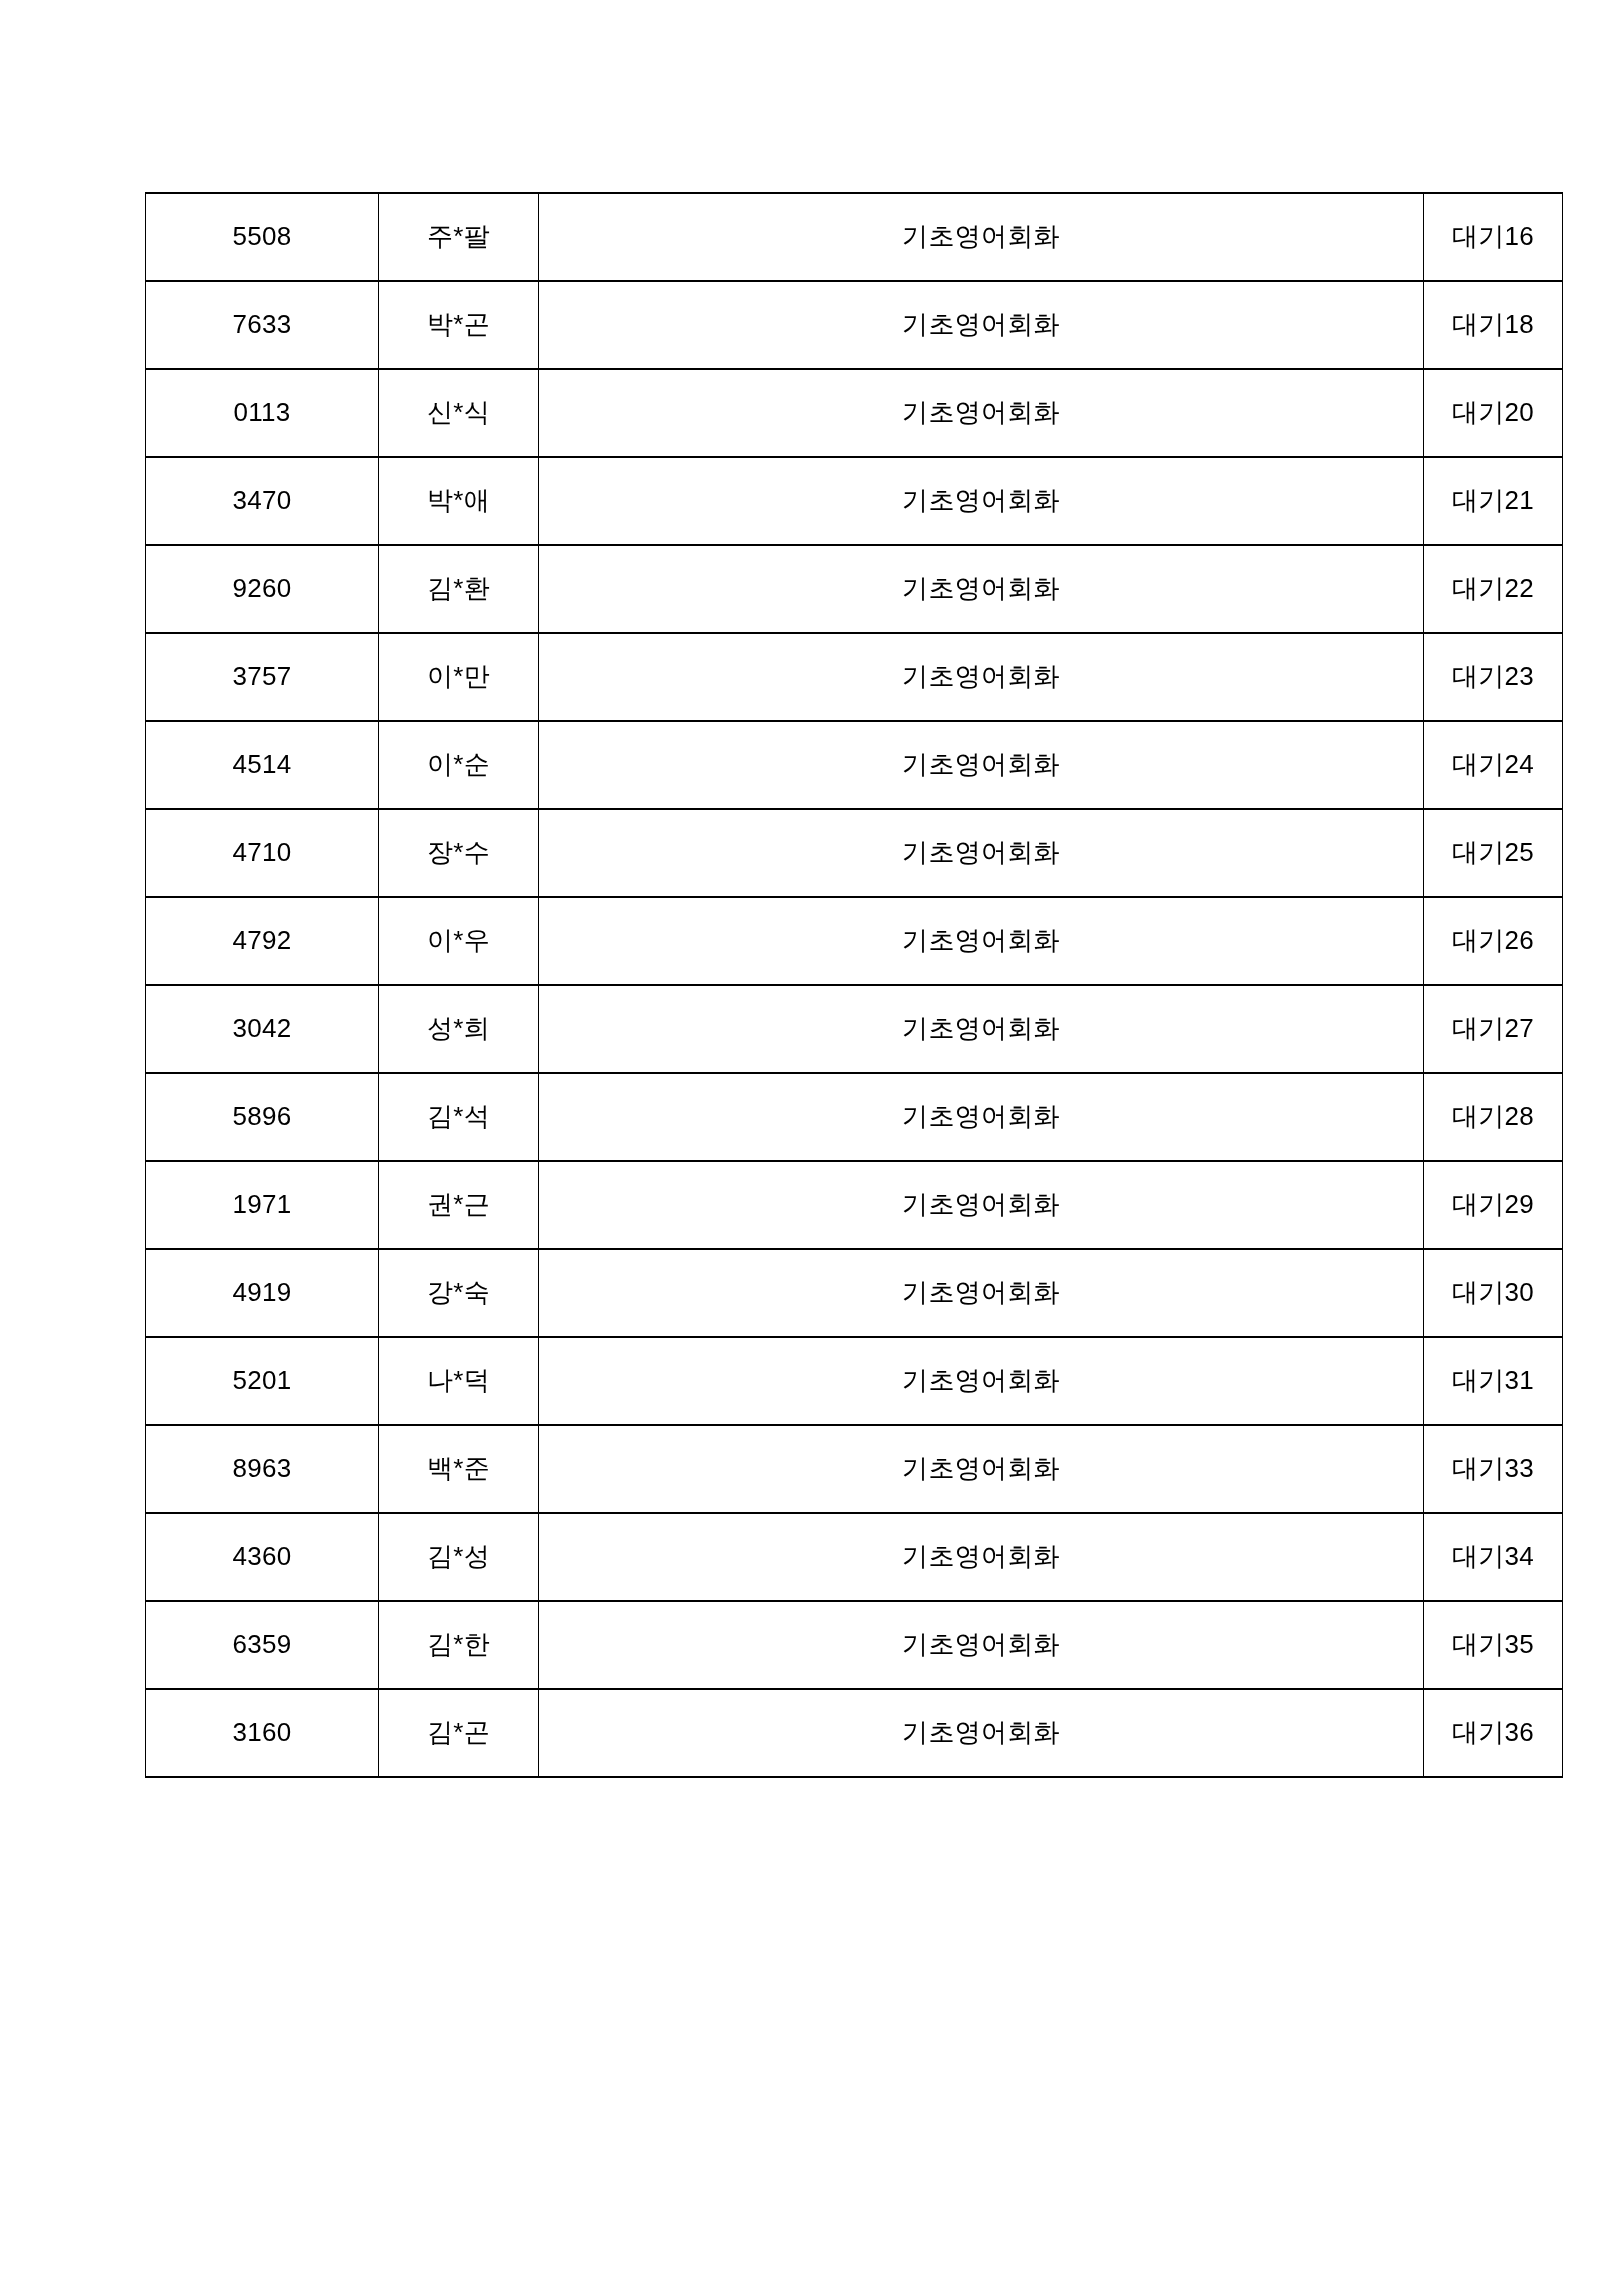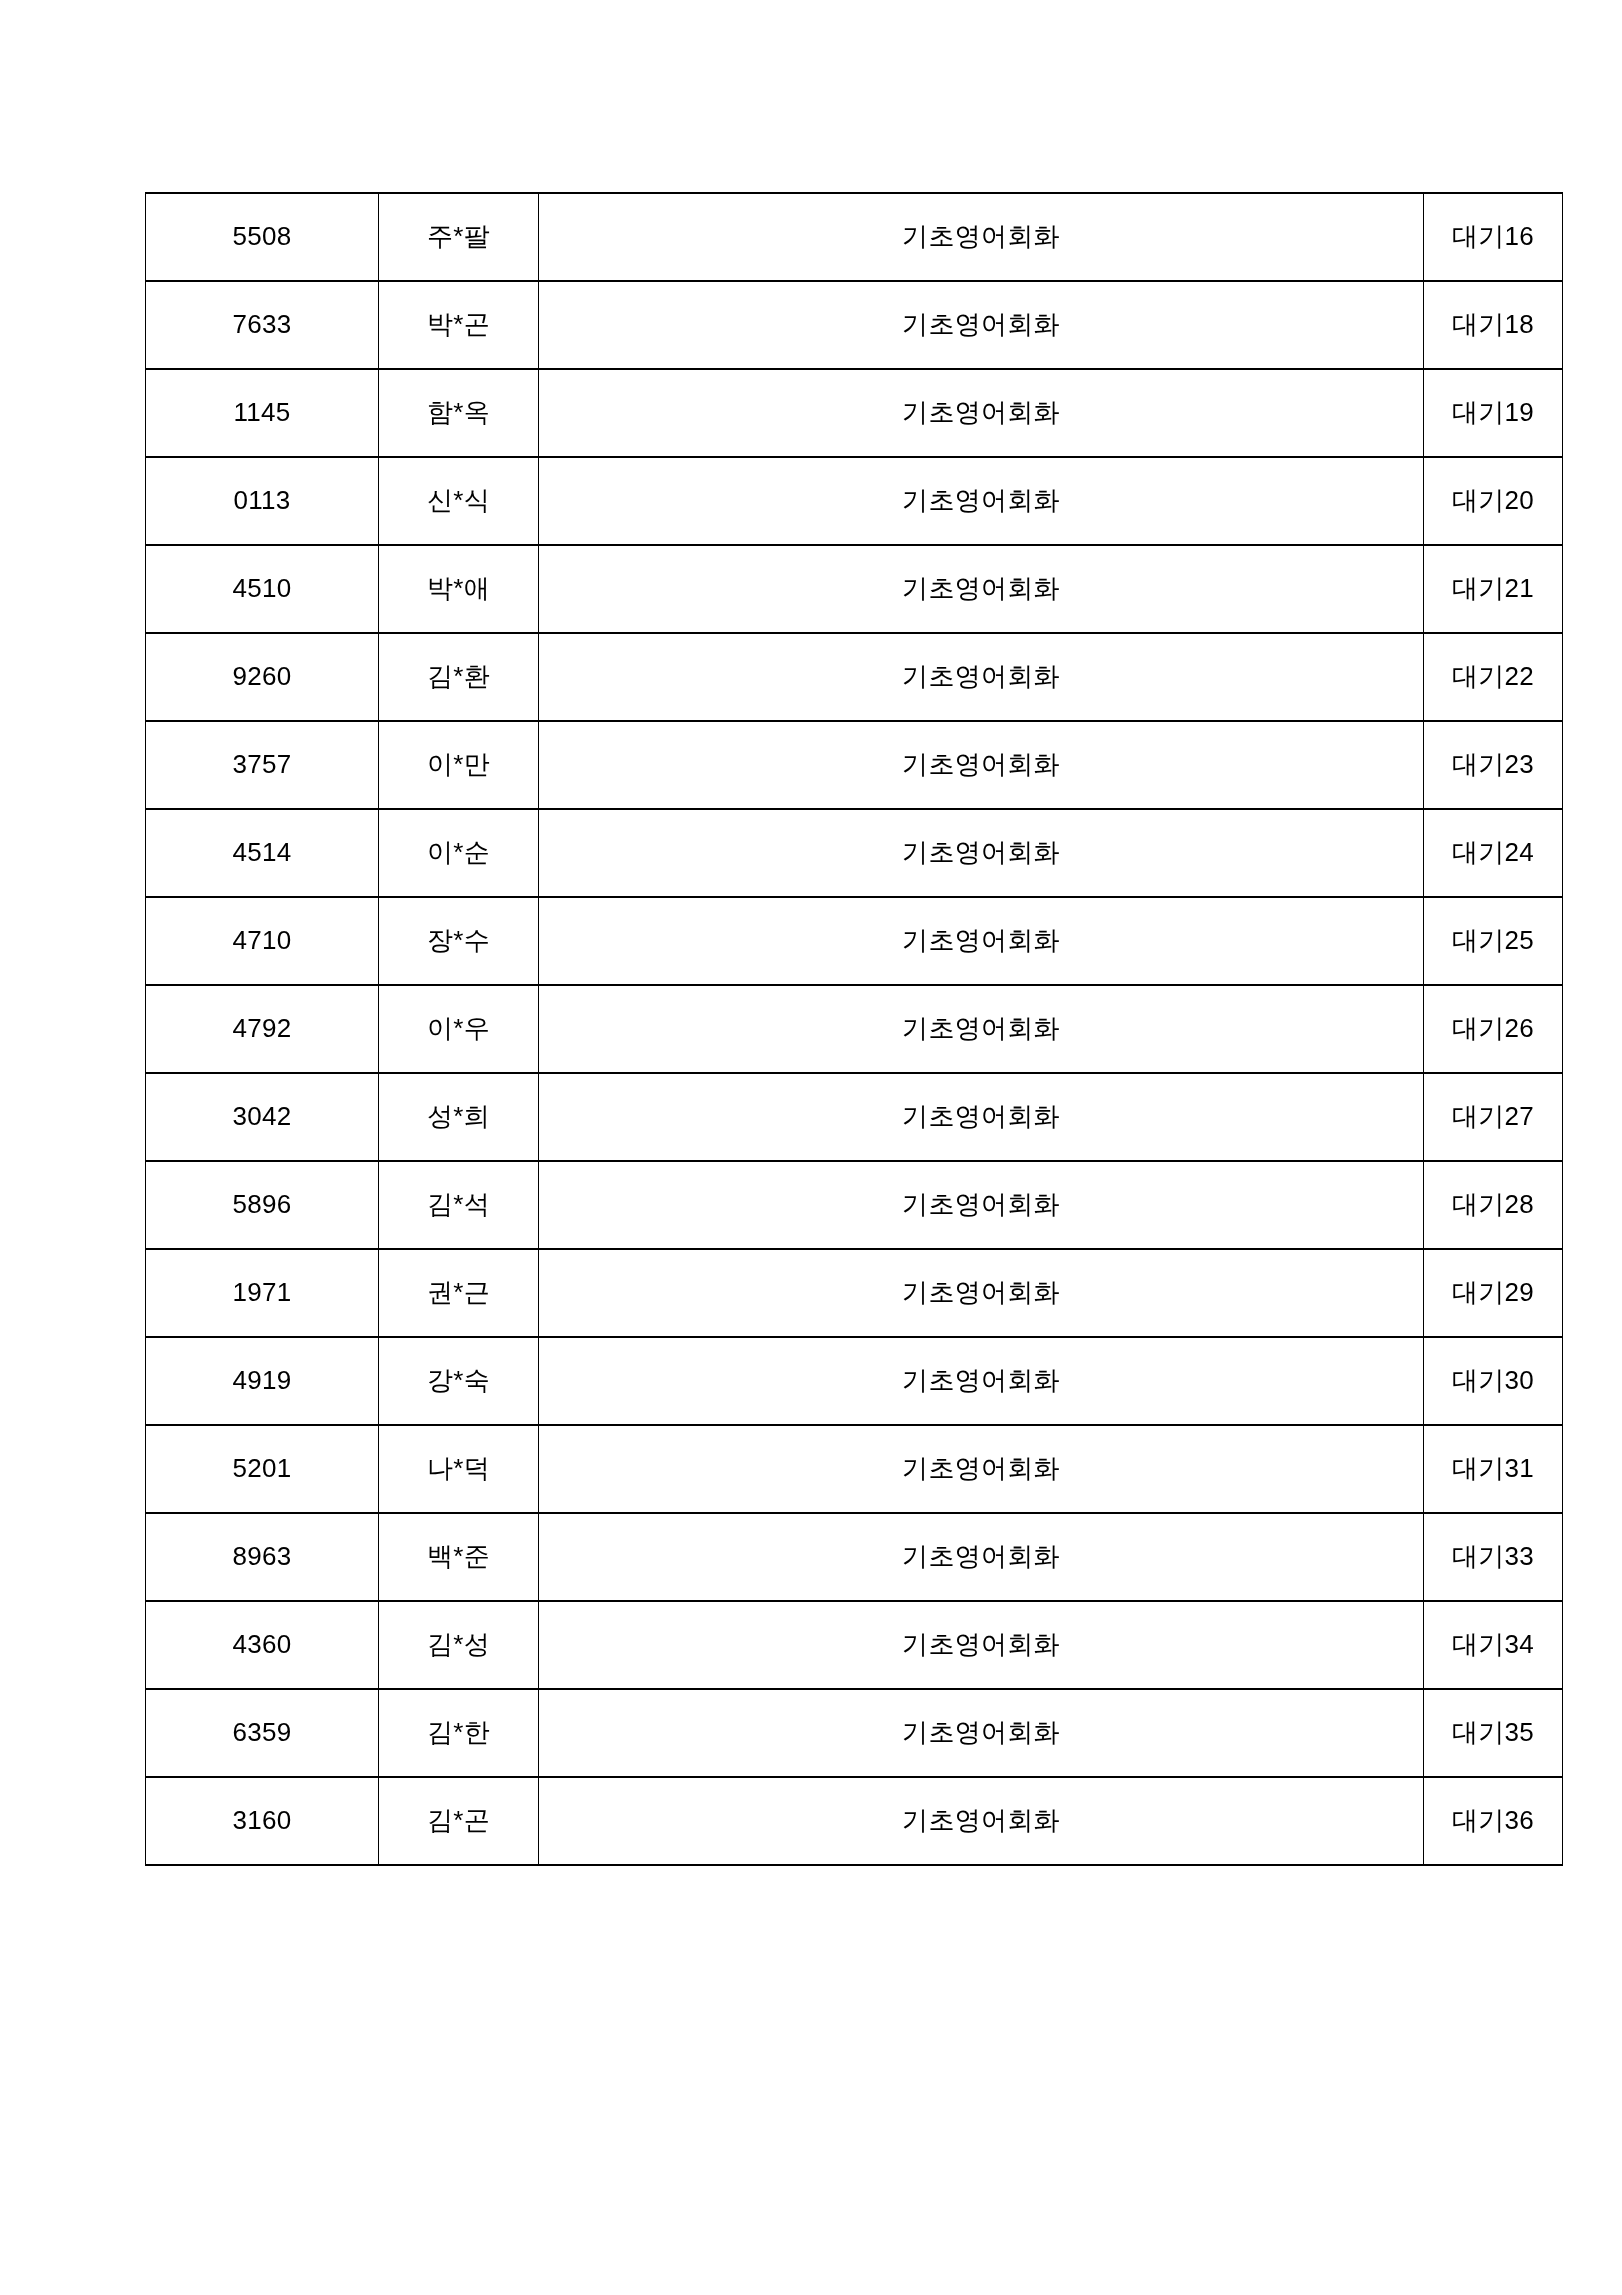--- a/index.html
+++ b/index.html
@@ -64,36 +64,30 @@
   </tr>
 
 
   <tr>
     <td>7633</td>
     <td>박*곤</td>
     <td>기초영어회화</td>
     <td>대기18</td>
   </tr>
 
-  <tr>
-    <td>1145</td>
-    <td>함*옥</td>
-    <td>기초영어회화</td>
-    <td>대기19</td>
-  </tr>
 
   <tr>
     <td>0113</td>
     <td>신*식</td>
     <td>기초영어회화</td>
     <td>대기20</td>
   </tr>
 
   <tr>
-    <td>4510</td>
+    <td>3470</td>
     <td>박*애</td>
     <td>기초영어회화</td>
     <td>대기21</td>
   </tr>
 
   <tr>
     <td>9260</td>
     <td>김*환</td>
     <td>기초영어회화</td>
     <td>대기22</td>

